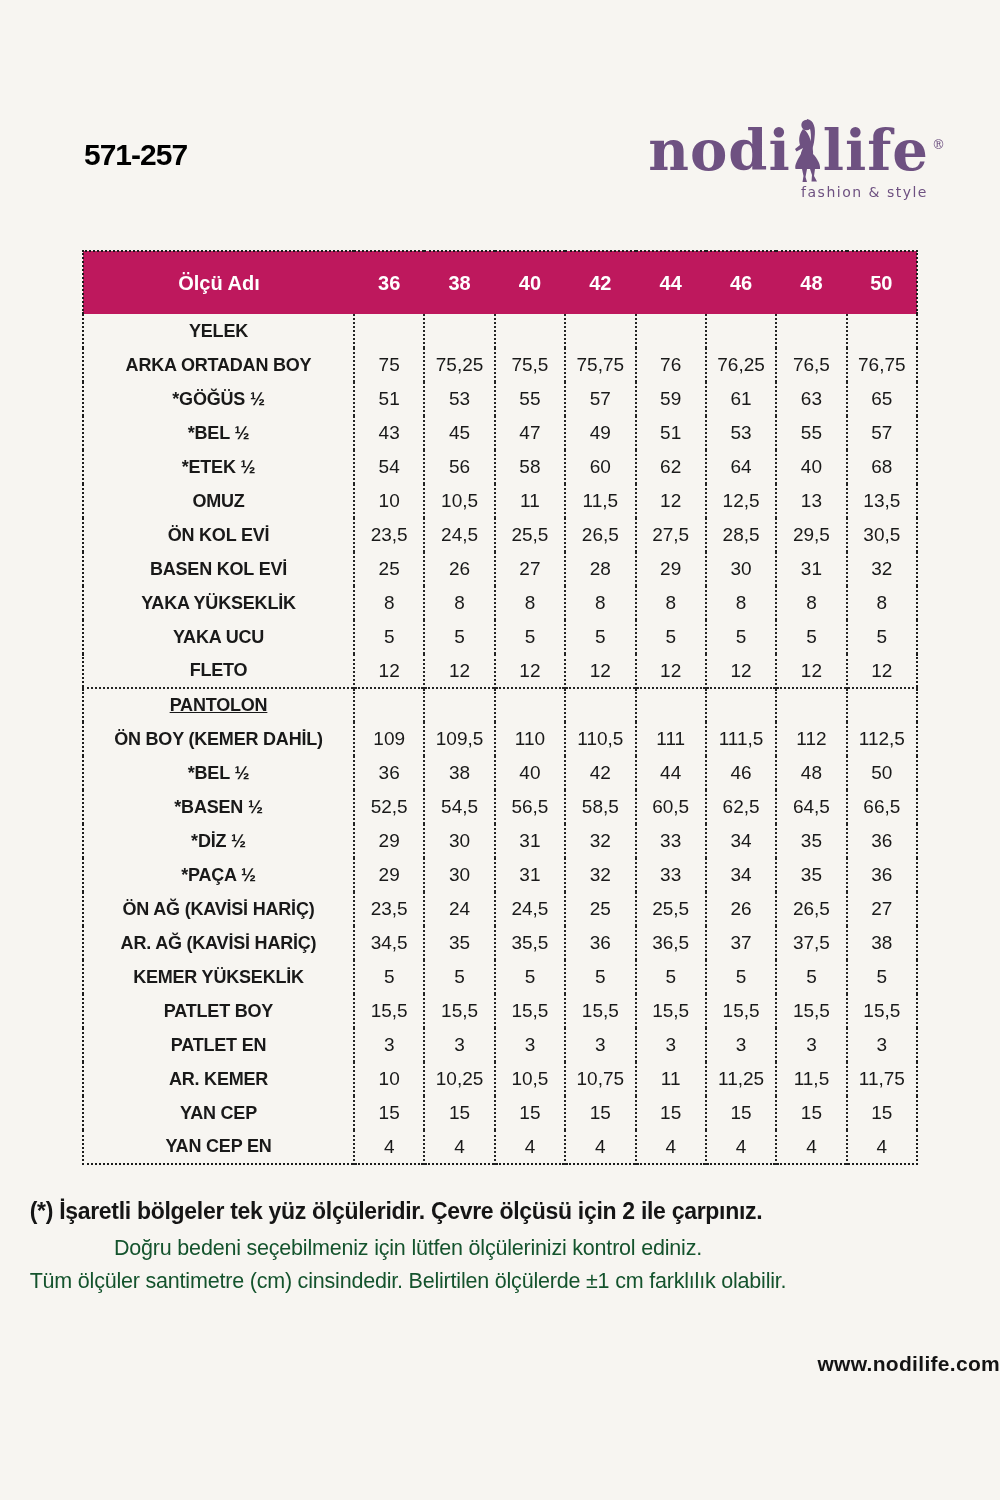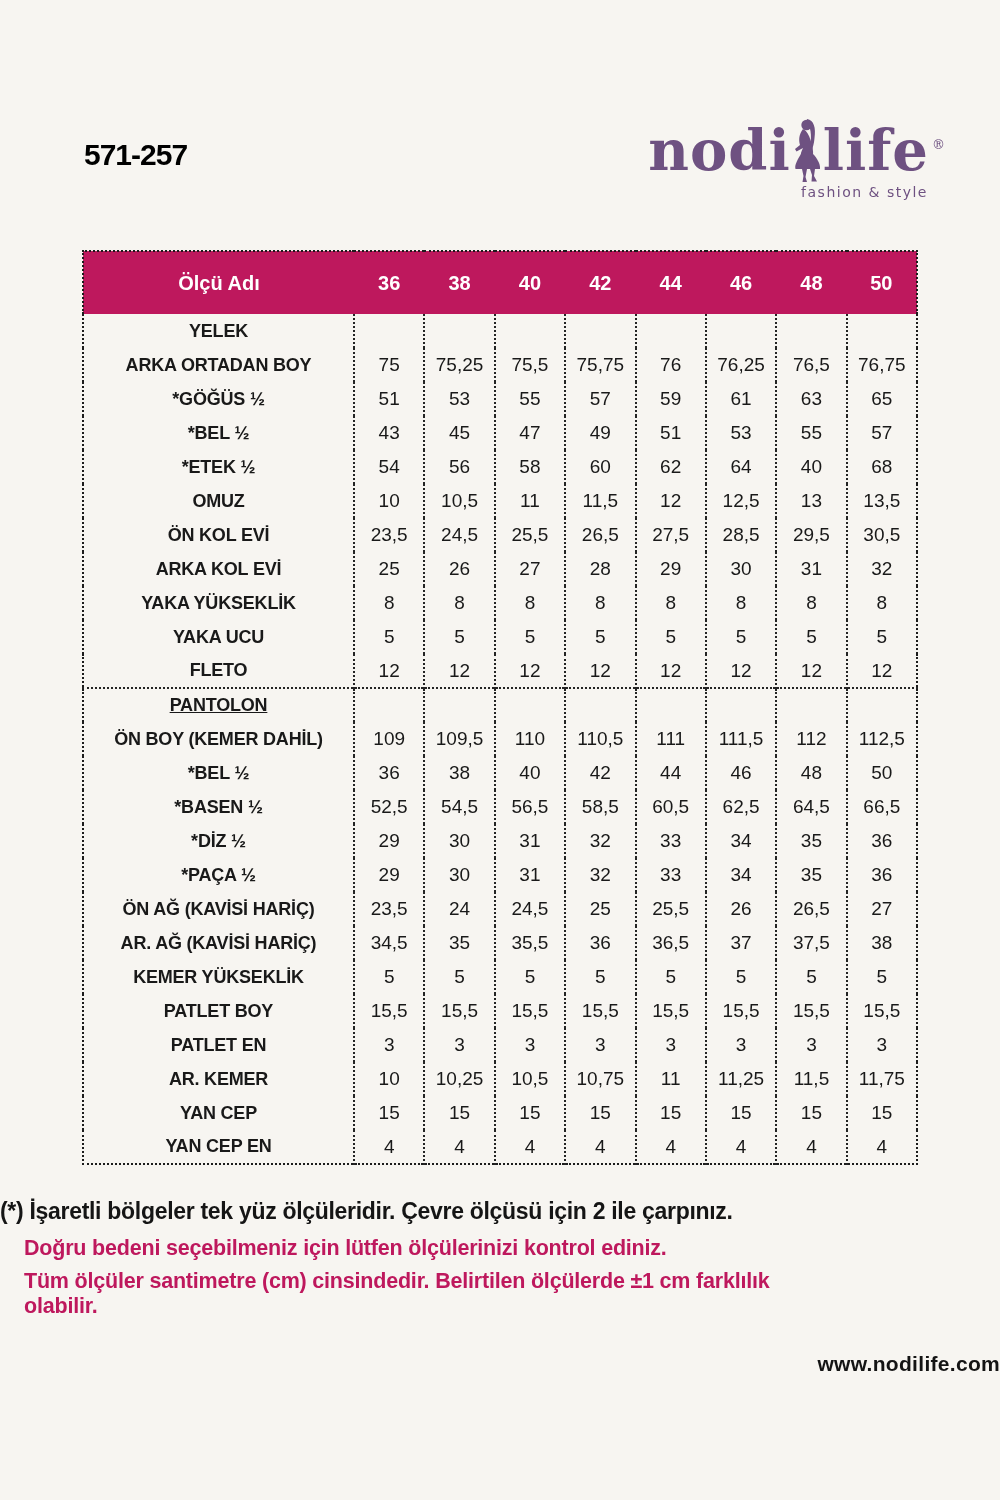--- a/index.html
+++ b/index.html
@@ -62,28 +62,28 @@
     border-left:2px dotted #242424;
   }
   tbody td.label{
     font-weight:bold; font-size:18px; letter-spacing:-0.2px;
     border-left:none;
   }
   tr.section-start td{ border-top:2px dotted #242424;text-decoration:underline; }
 
   
   .notes{
-    position:absolute; left:0; top:1198px; width:792px; 
+    position:absolute; left:0; top:1198px; width:792px; text-align:center;
   }
   .note-bold{
     font-size:23px; font-weight:800; letter-spacing:-0.3px; margin-bottom:11px;
     color:#151515;
   }
   .note{
-    font-size:21.5px; font-weight:700; color:#be185d; margin-bottom:8px;
+    font-size:21.5px; font-weight:400; color:#14532d; margin-bottom:8px;
     letter-spacing:-0.2px;
     margin-left:24px;
   }
   .website{
     position:absolute; left:0; top:1352px; width:1000px; text-align:right;
     font-size:21px; font-weight:800; letter-spacing:0.3px; color:#141414;
   }
 </style>
 </head>
 <body>
@@ -213,21 +213,21 @@
           <td>23,5</td>
           <td>24,5</td>
           <td>25,5</td>
           <td>26,5</td>
           <td>27,5</td>
           <td>28,5</td>
           <td>29,5</td>
           <td>30,5</td>
         </tr>
         <tr>
-          <td class="label">ARKA KOL EVİ</td>
+          <td class="label">BASEN KOL EVİ</td>
           <td>25</td>
           <td>26</td>
           <td>27</td>
           <td>28</td>
           <td>29</td>
           <td>30</td>
           <td>31</td>
           <td>32</td>
         </tr>
         <tr>

